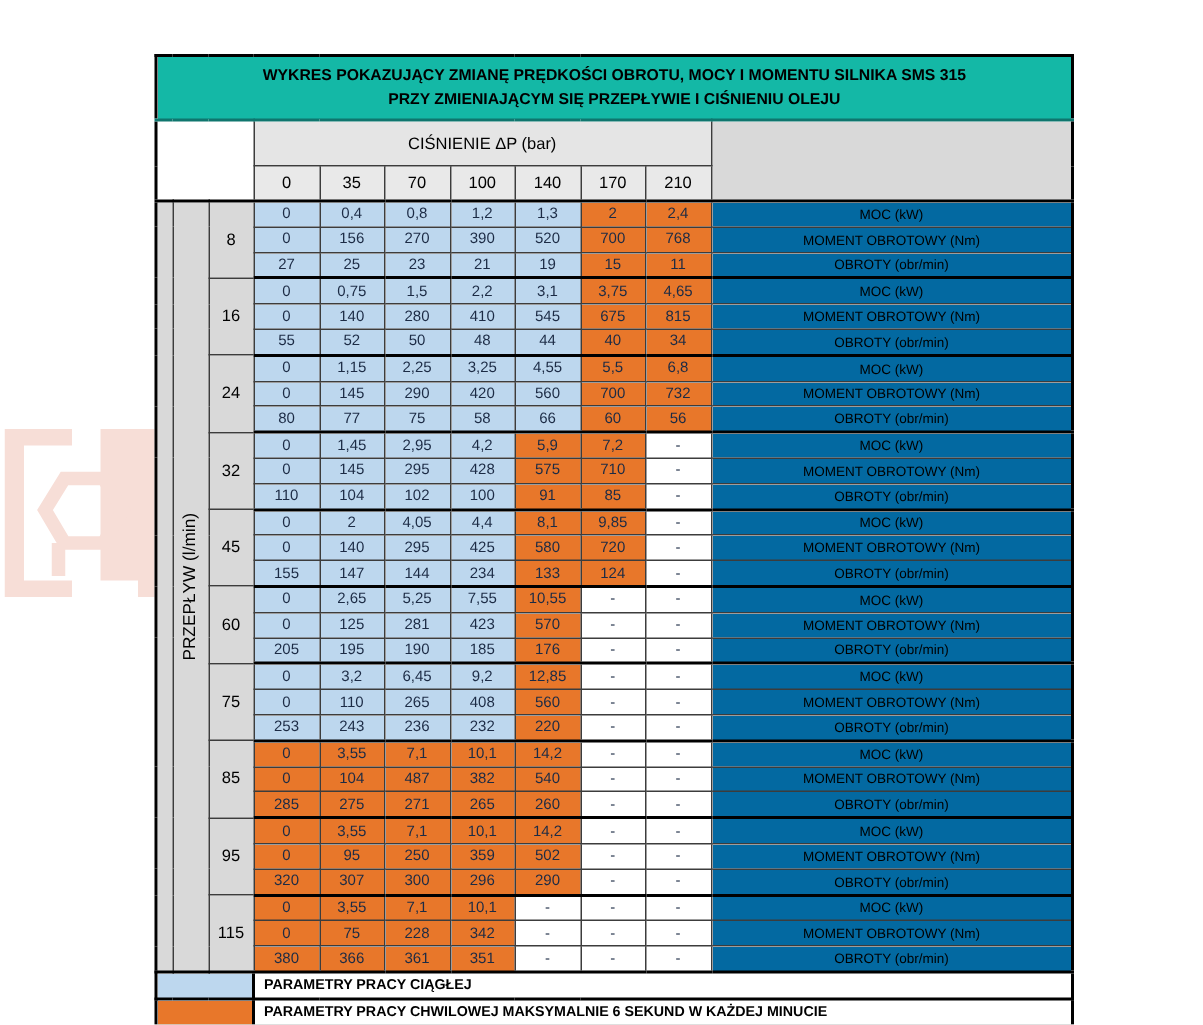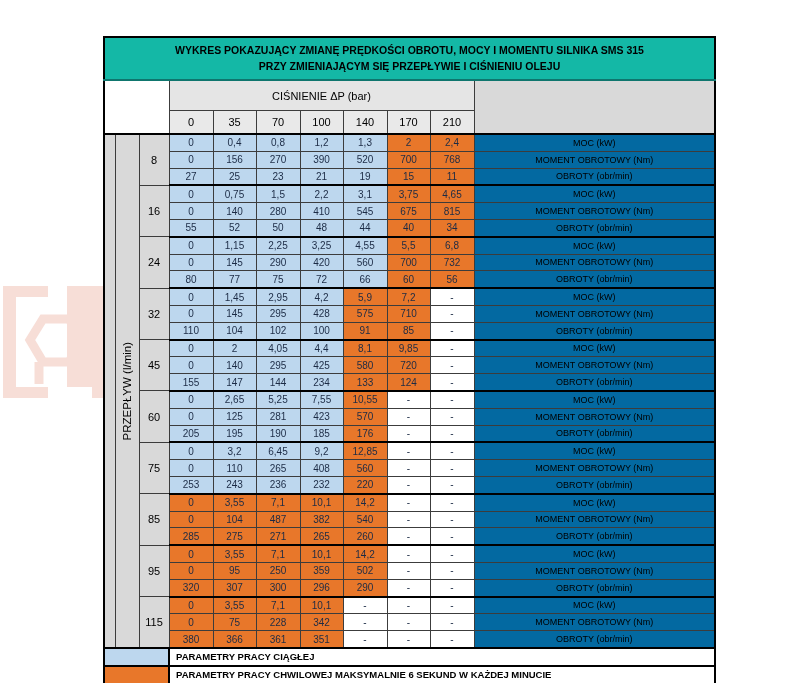--- a/index.html
+++ b/index.html
@@ -194,21 +194,21 @@
           <td class="dcell c-blue">420</td>
           <td class="dcell c-blue">560</td>
           <td class="dcell c-orange">700</td>
           <td class="dcell c-orange">732</td>
           <td class="plabel">MOMENT OBROTOWY (Nm)</td>
         </tr>
         <tr class="group-end">
           <td class="dcell c-blue">80</td>
           <td class="dcell c-blue">77</td>
           <td class="dcell c-blue">75</td>
-          <td class="dcell c-blue">72</td>
+          <td class="dcell c-blue">58</td>
           <td class="dcell c-blue">66</td>
           <td class="dcell c-orange">60</td>
           <td class="dcell c-orange">56</td>
           <td class="plabel">OBROTY (obr/min)</td>
         </tr>
         <tr>
           <td class="flow" rowspan="3">32</td>
           <td class="dcell c-blue">0</td>
           <td class="dcell c-blue">1,45</td>
           <td class="dcell c-blue">2,95</td>

